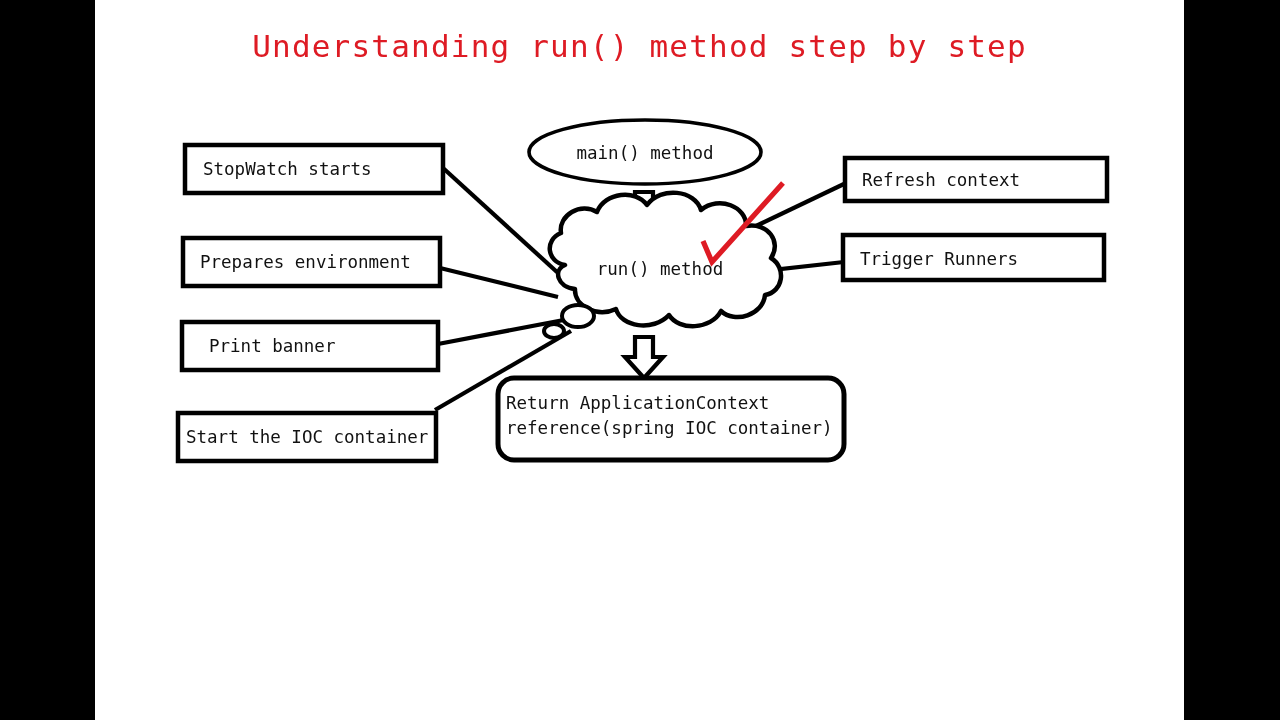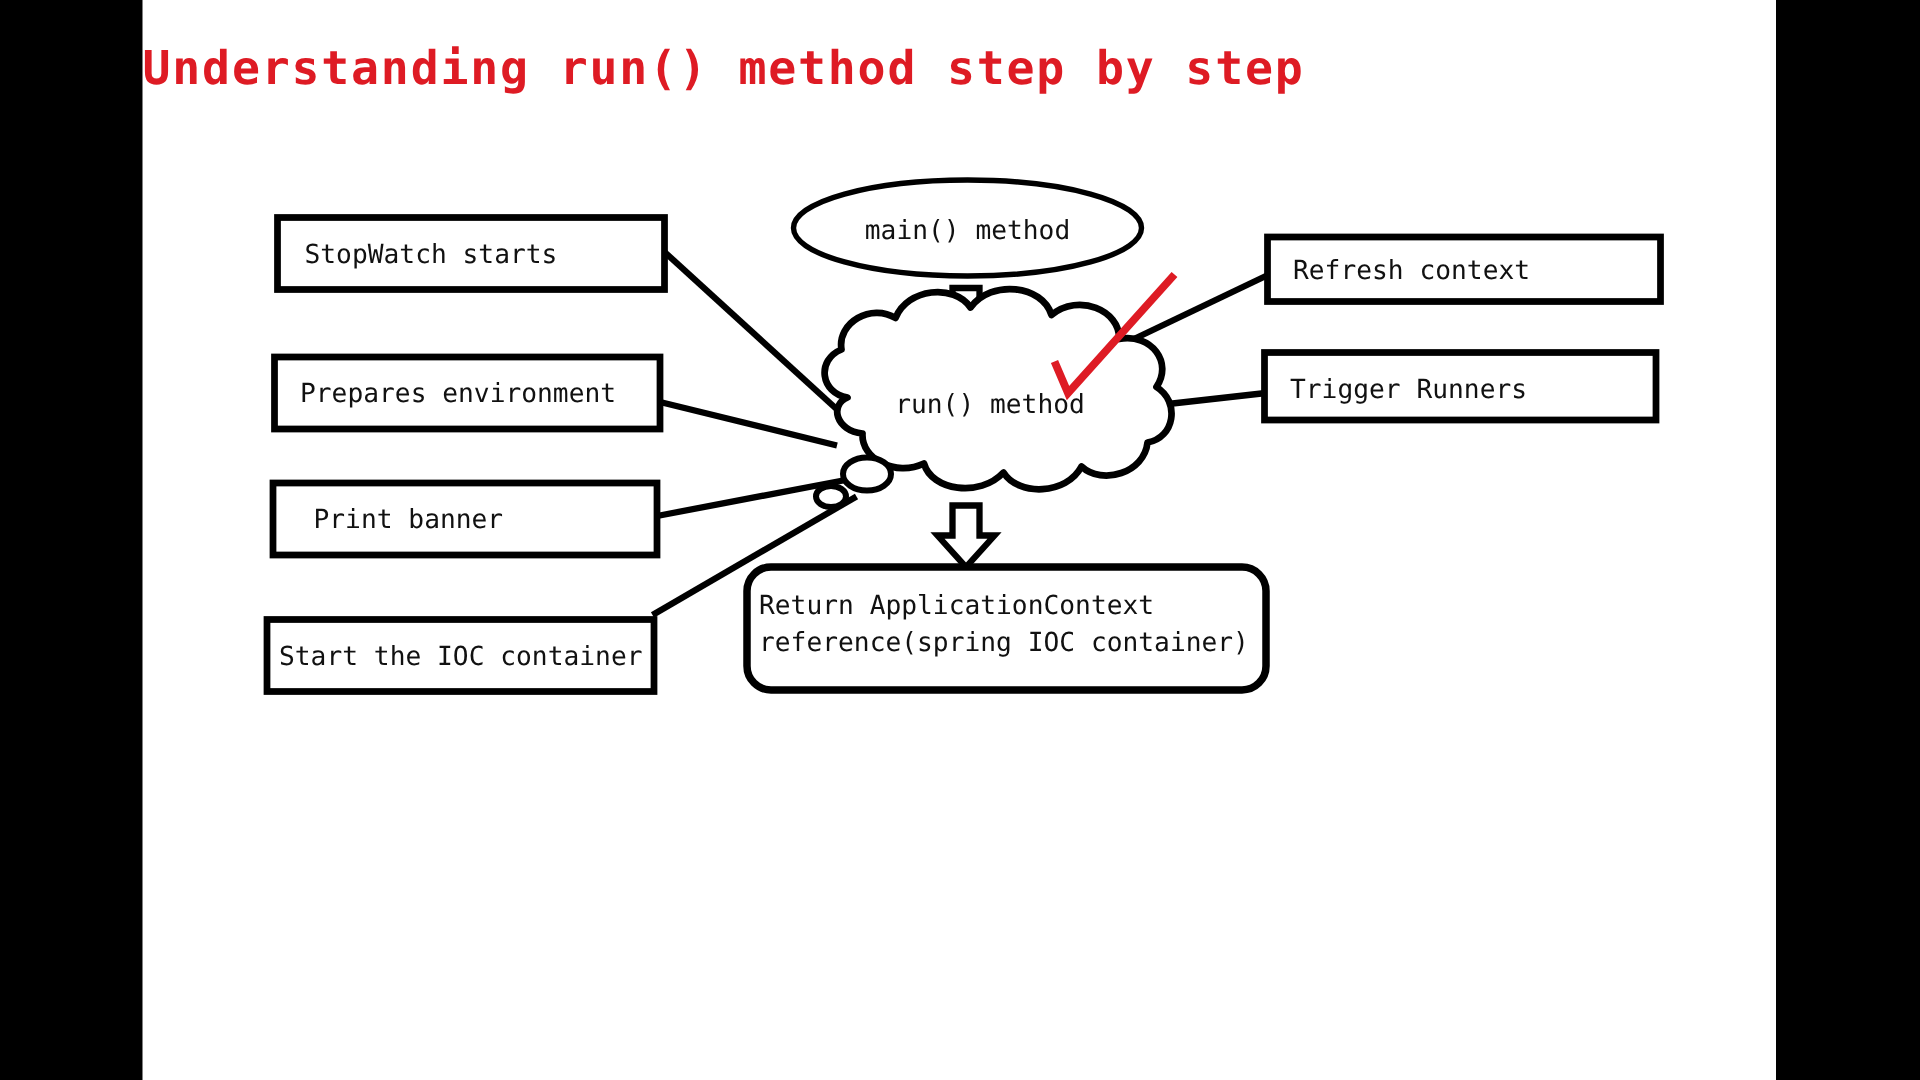--- a/index.html
+++ b/index.html
@@ -37,24 +37,24 @@
     position: absolute;
     left: 1184px; top: 0;
     width: 96px; height: 720px;
     background: #000000;
   }
   #title {
     position: absolute;
     left: 0;
     top: 28px;
     width: 1089px;
-    text-align: left;
+    text-align: center;
     font-family: "DejaVu Sans Mono", "Liberation Mono", monospace;
     font-size: 31px;
-    font-weight: bold;
+    font-weight: normal;
     letter-spacing: 1.2px;
     white-space: pre;
   }
   svg.layer {
     position: absolute;
     left: 0; top: 0;
     width: 1089px;
     height: 720px;
     overflow: visible;
   }

